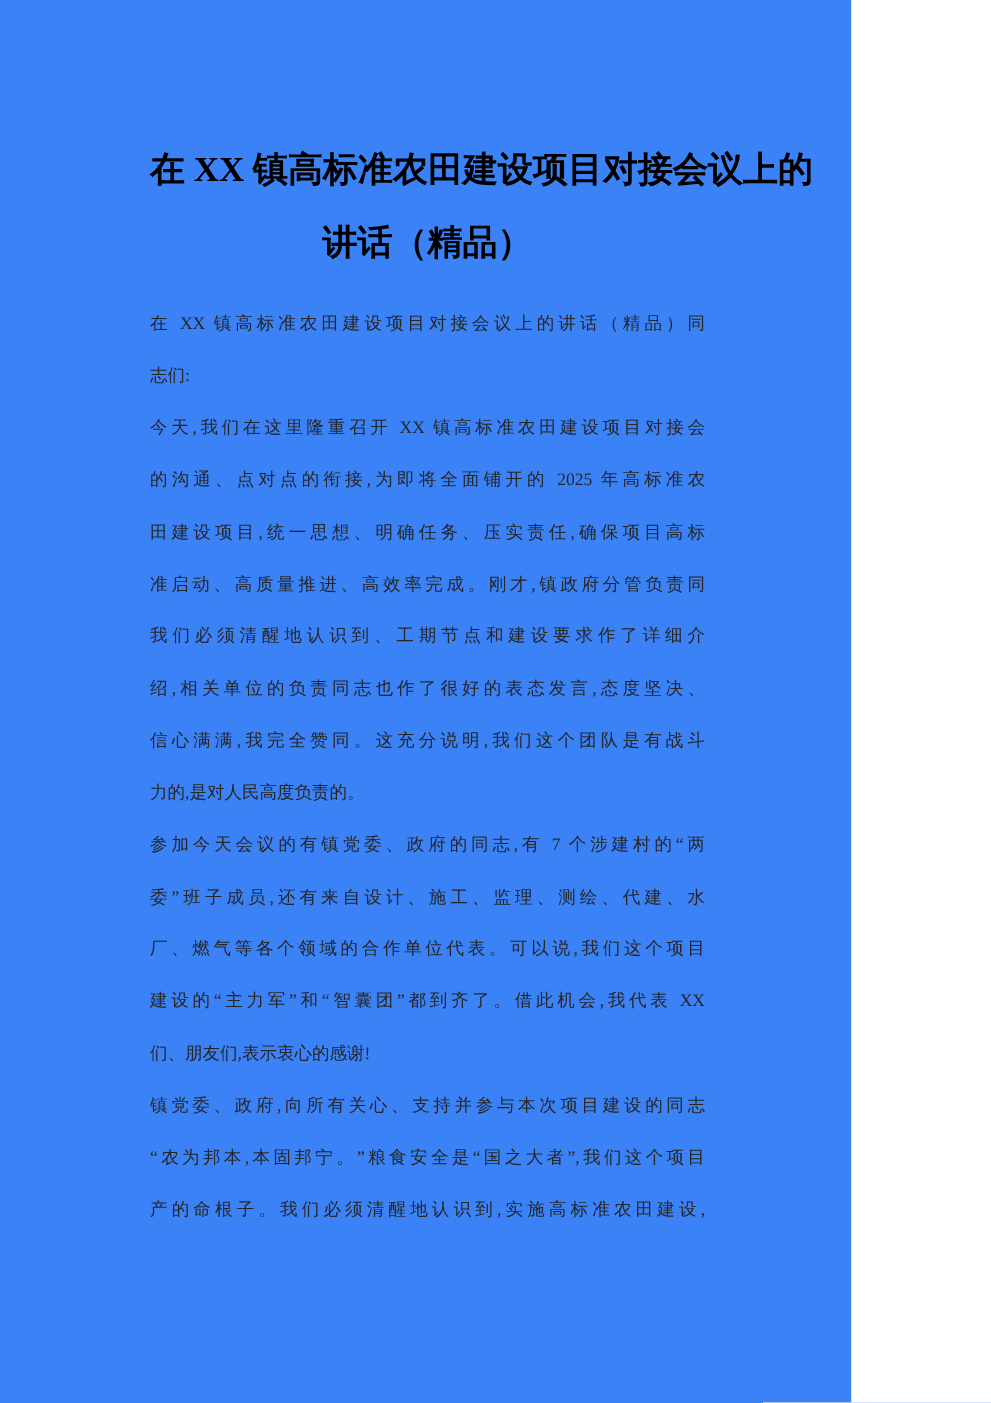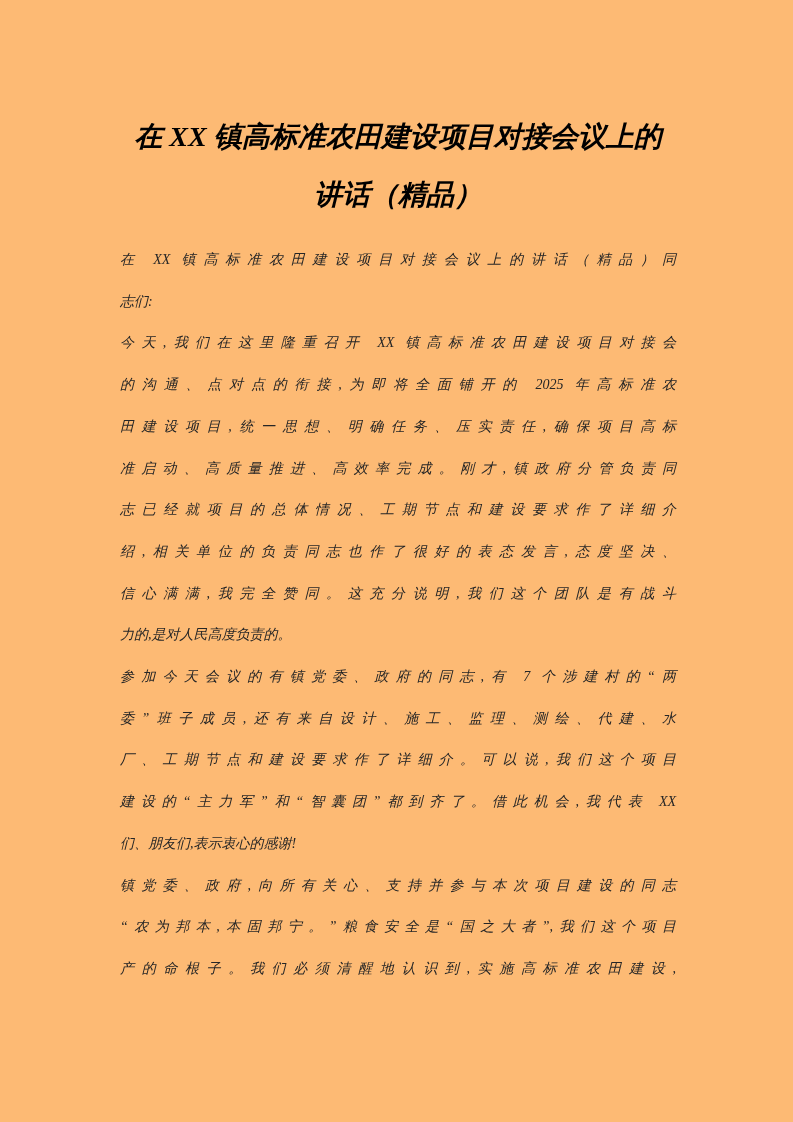--- a/index.html
+++ b/index.html
@@ -2,26 +2,25 @@
 <html><head>
 <meta charset="utf-8">
 <style>
   html, body {
     margin: 0;
     padding: 0;
     background: #ffffff;
   }
   .page {
     position: relative;
-    width: 793px;
+    width: 681px;
     height: 1122px;
-    background: #fdba74;
+    background: #3b82f6;
     overflow: hidden;
     font-family: "Liberation Serif", serif;
-    font-style: italic;
   }
   .content {
     box-sizing: border-box;
     padding: 108px 117px 0 120px;
   }
   .title {
     margin: 0;
     font-size: 28px;
     line-height: 58px;
     font-weight: 700;
@@ -68,30 +67,30 @@
       <p class="para">
         <span class="pline">在 XX 镇高标准农田建设项目对接会议上的讲话（精品）同</span>
         <span class="pline end">志们:</span>
       </p>
 
       <p class="para">
         <span class="pline">今天,我们在这里隆重召开 XX 镇高标准农田建设项目对接会</span>
         <span class="pline">的沟通、点对点的衔接,为即将全面铺开的 2025 年高标准农</span>
         <span class="pline">田建设项目,统一思想、明确任务、压实责任,确保项目高标</span>
         <span class="pline">准启动、高质量推进、高效率完成。刚才,镇政府分管负责同</span>
-        <span class="pline">志已经就项目的总体情况、工期节点和建设要求作了详细介</span>
+        <span class="pline">我们必须清醒地认识到、工期节点和建设要求作了详细介</span>
         <span class="pline">绍,相关单位的负责同志也作了很好的表态发言,态度坚决、</span>
         <span class="pline">信心满满,我完全赞同。这充分说明,我们这个团队是有战斗</span>
         <span class="pline end">力的,是对人民高度负责的。</span>
       </p>
 
       <p class="para">
         <span class="pline">参加今天会议的有镇党委、政府的同志,有 7 个涉建村的“两</span>
         <span class="pline">委”班子成员,还有来自设计、施工、监理、测绘、代建、水</span>
-        <span class="pline">厂、工期节点和建设要求作了详细介。可以说,我们这个项目</span>
+        <span class="pline">厂、燃气等各个领域的合作单位代表。可以说,我们这个项目</span>
         <span class="pline">建设的“主力军”和“智囊团”都到齐了。借此机会,我代表 XX</span>
         <span class="pline end">们、朋友们,表示衷心的感谢!</span>
         <span class="pline">镇党委、政府,向所有关心、支持并参与本次项目建设的同志</span>
       </p>
 
       <p class="para">
         <span class="pline">“农为邦本,本固邦宁。”粮食安全是“国之大者”,我们这个项目</span>
         <span class="pline">产的命根子。我们必须清醒地认识到,实施高标准农田建设,</span>
       </p>
 

